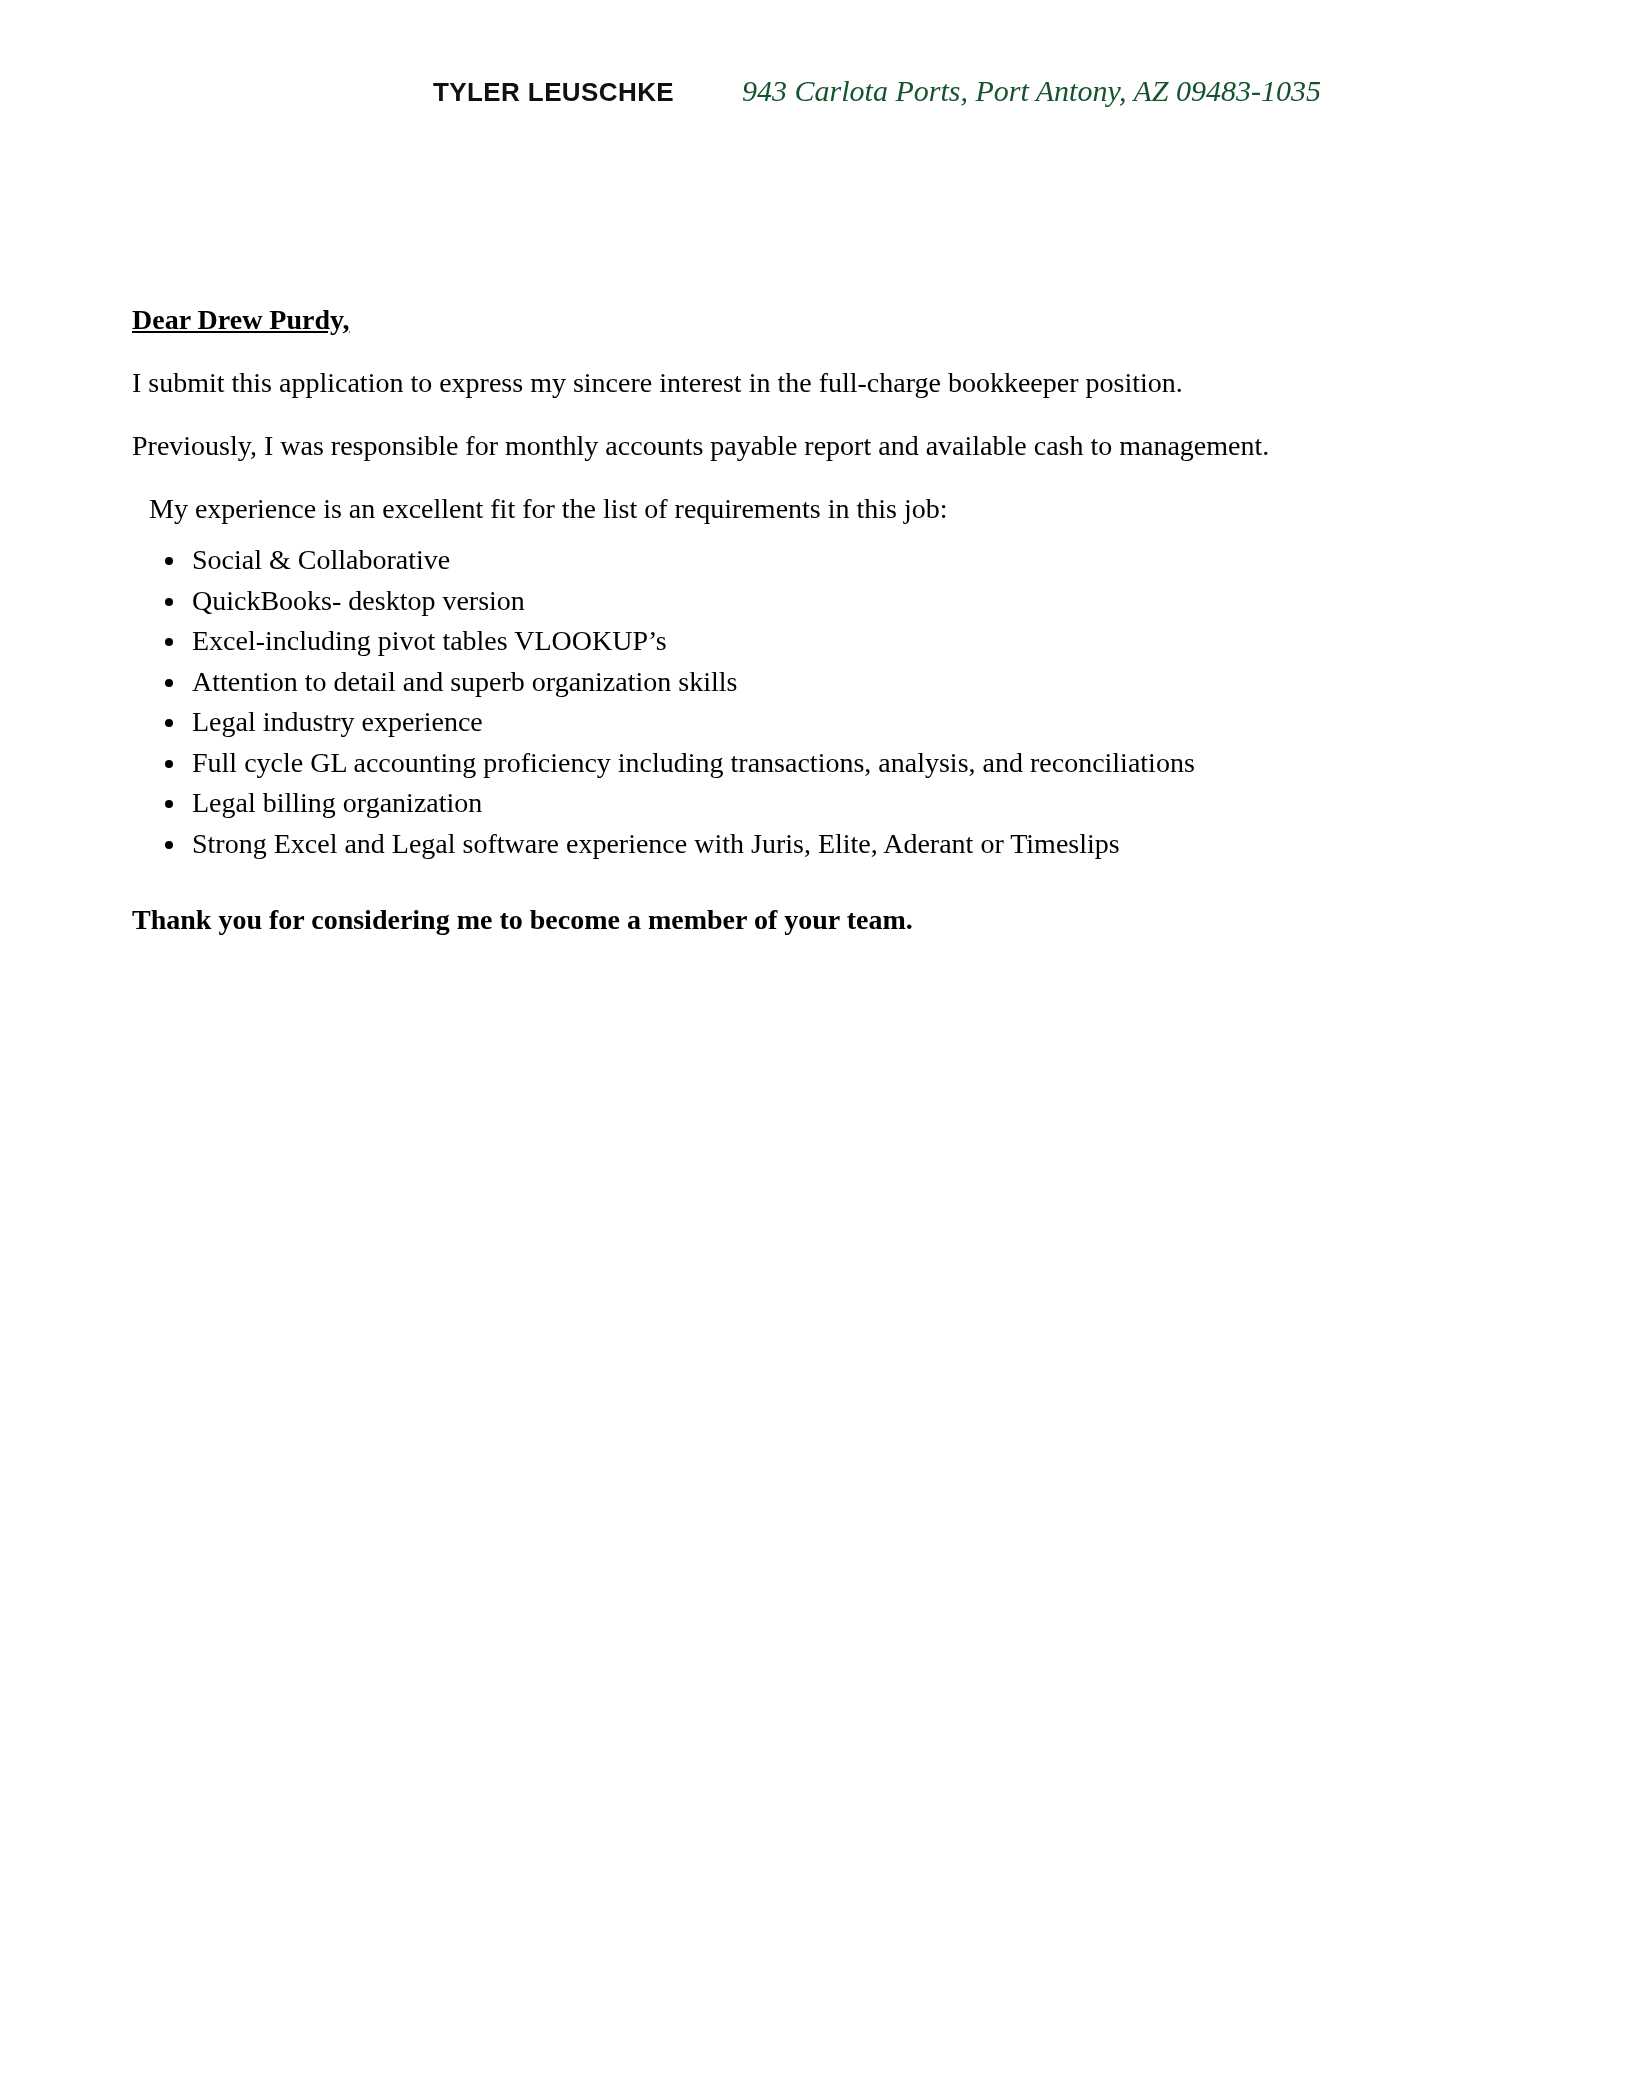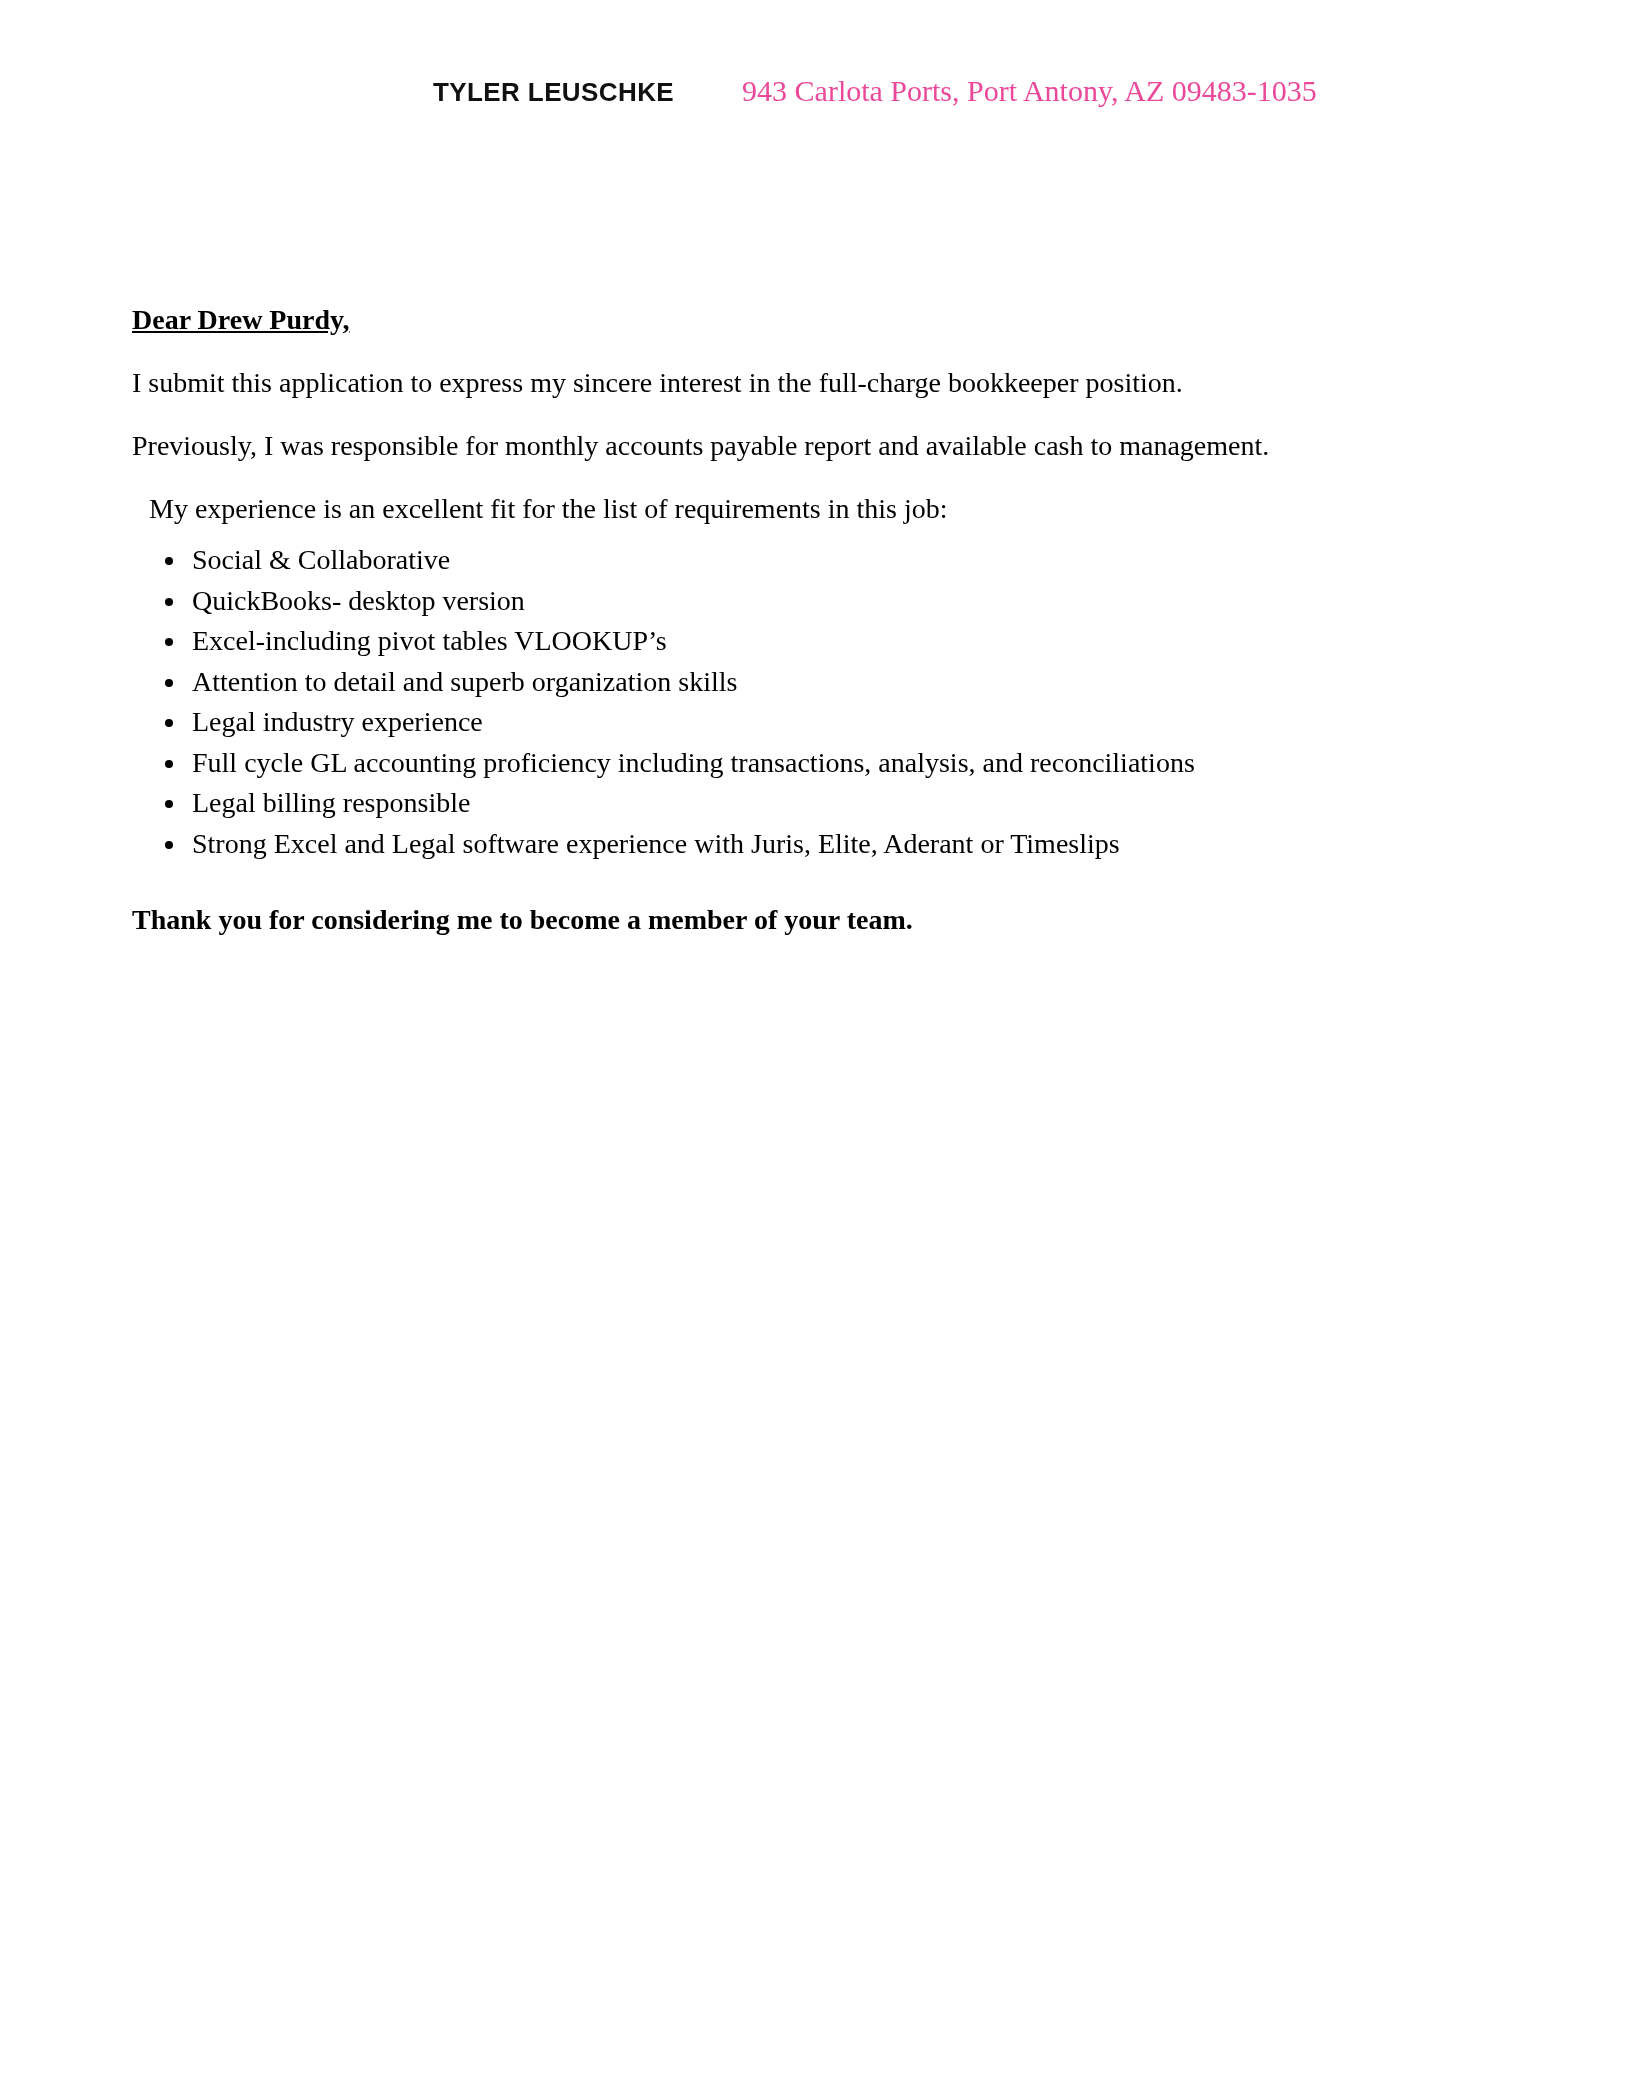--- a/index.html
+++ b/index.html
@@ -29,21 +29,22 @@
     font-family: "Liberation Sans", sans-serif;
     font-weight: 700;
     font-size: 26px;
     letter-spacing: 0.4px;
     color: #111111;
   }
   .letterhead-address {
     font-family: "Liberation Serif", serif;
     font-size: 30px;
     margin-left: 68px;
-    color: #ec4899;
+    color: #14532d;
+    font-style: italic;
   }
   
   .letter-body {
     position: absolute;
     top: 300px;
     left: 132px;
     width: 1390px;
     font-size: 28px;
     line-height: 39px;
   }
@@ -97,21 +98,21 @@
 
     <p class="para para-last">My experience is an excellent fit for the list of requirements in this job:</p>
 
     <ul class="requirements">
       <li>Social &amp; Collaborative</li>
       <li>QuickBooks- desktop version</li>
       <li>Excel-including pivot tables VLOOKUP’s</li>
       <li>Attention to detail and superb organization skills</li>
       <li>Legal industry experience</li>
       <li>Full cycle GL accounting proficiency including transactions, analysis, and reconciliations</li>
-      <li>Legal billing responsible</li>
+      <li>Legal billing organization</li>
       <li>Strong Excel and Legal software experience with Juris, Elite, Aderant or Timeslips</li>
     </ul>
 
     <p class="closing-statement">Thank you for considering me to become a member of your team.</p>
 
 
   </div>
 
 </div>
 

